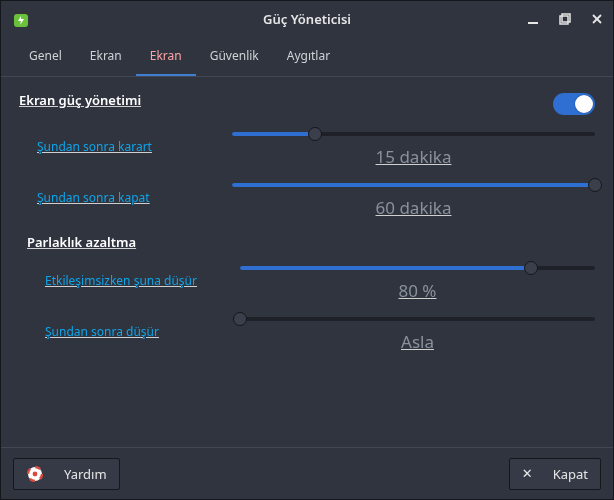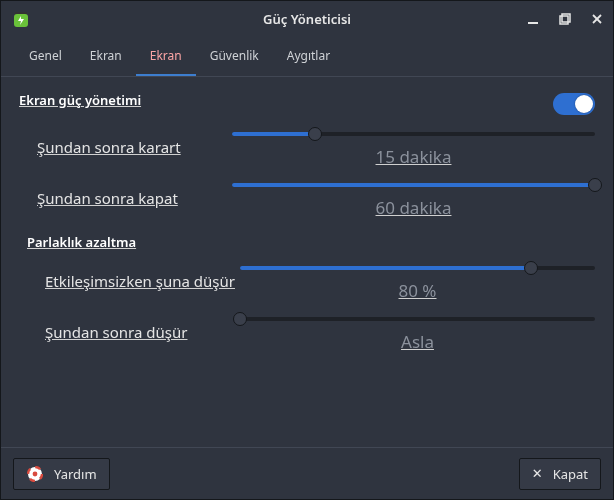--- a/index.html
+++ b/index.html
@@ -13,30 +13,30 @@
   .win-btn svg { display: block; }
   .tabbar { display: flex; gap: 0; padding: 0 14px; border-bottom: 1px solid #414754; height: 40px; align-items: flex-end; }
   .tab { padding: 10px 14px 10px 14px; color: #cfd2d6; cursor: pointer; border-bottom: 2px solid transparent; font-size: 12px; }
   .tab.active { border-bottom: 2px solid #3d7ecf; color: #fca5a5; }
   .content { flex: 1; padding: 14px 18px 14px 18px; overflow: hidden; text-decoration: underline; }
   .section-title { color: #ffffff; font-weight: 600; font-size: 13px; margin-bottom: 8px; }
   .section-row-header { display: flex; align-items: center; justify-content: space-between; margin-bottom: 8px; }
   .toggle { width: 42px; height: 22px; border-radius: 11px; background: #2e6fd1; position: relative; cursor: pointer; }
   .toggle .knob { width: 18px; height: 18px; border-radius: 50%; background: #ffffff; position: absolute; top: 2px; right: 2px; box-shadow: 0 0 2px rgba(0,0,0,.4); }
   .row { display: flex; align-items: center; margin: 6px 0 8px 0; padding-left: 18px; }
-  .row-label { width: 195px; color: #e5e5e5; font-size: 15px; }
+  .row-label { width: 195px; color: #0ea5e9; font-size: 12px; }
   .slider-wrap { flex: 1; display: flex; flex-direction: column; }
   .slider { position: relative; height: 18px; display: flex; align-items: center; }
   .rail { position: absolute; left: 0; right: 0; height: 4px; background: #1e2127; border-radius: 2px; top: 7px; }
   .fill { position: absolute; left: 0; height: 4px; background: #2e6fd1; border-radius: 2px; top: 7px; }
   .thumb { position: absolute; width: 14px; height: 14px; border-radius: 50%; background: #3a3f4b; border: 1px solid #14171b; top: 2px; transform: translateX(-50%); cursor: pointer; }
   .slider-value { text-align: center; color: #8b919c; font-size: 17px; margin-top: 2px; }
   .section2 { margin-top: 14px; margin-left: 8px; }
   .footer { height: 52px; display: flex; align-items: center; justify-content: space-between; padding: 0 12px; border-top: 1px solid #414754; background: #2f343f; }
-  .btn { display: inline-flex; align-items: center; gap: 10px; background: #353a46; border: 1px solid #14171b; color: #e6e6e6; padding: 6px 12px; font-size: 13px; cursor: pointer; border-radius: 2px; }
+  .btn { display: inline-flex; align-items: center; gap: 20px; background: #353a46; border: 1px solid #14171b; color: #e6e6e6; padding: 6px 12px; font-size: 13px; cursor: pointer; border-radius: 2px; }
   .help-icon-wrap { width: 18px; height: 18px; display: inline-flex; align-items: center; justify-content: center; }
   .x-glyph { font-size: 13px; line-height: 1; }
 </style>
 </head>
 <body>
 
 <div class="window">
 
   <div class="titlebar">
     <span class="app-icon">

